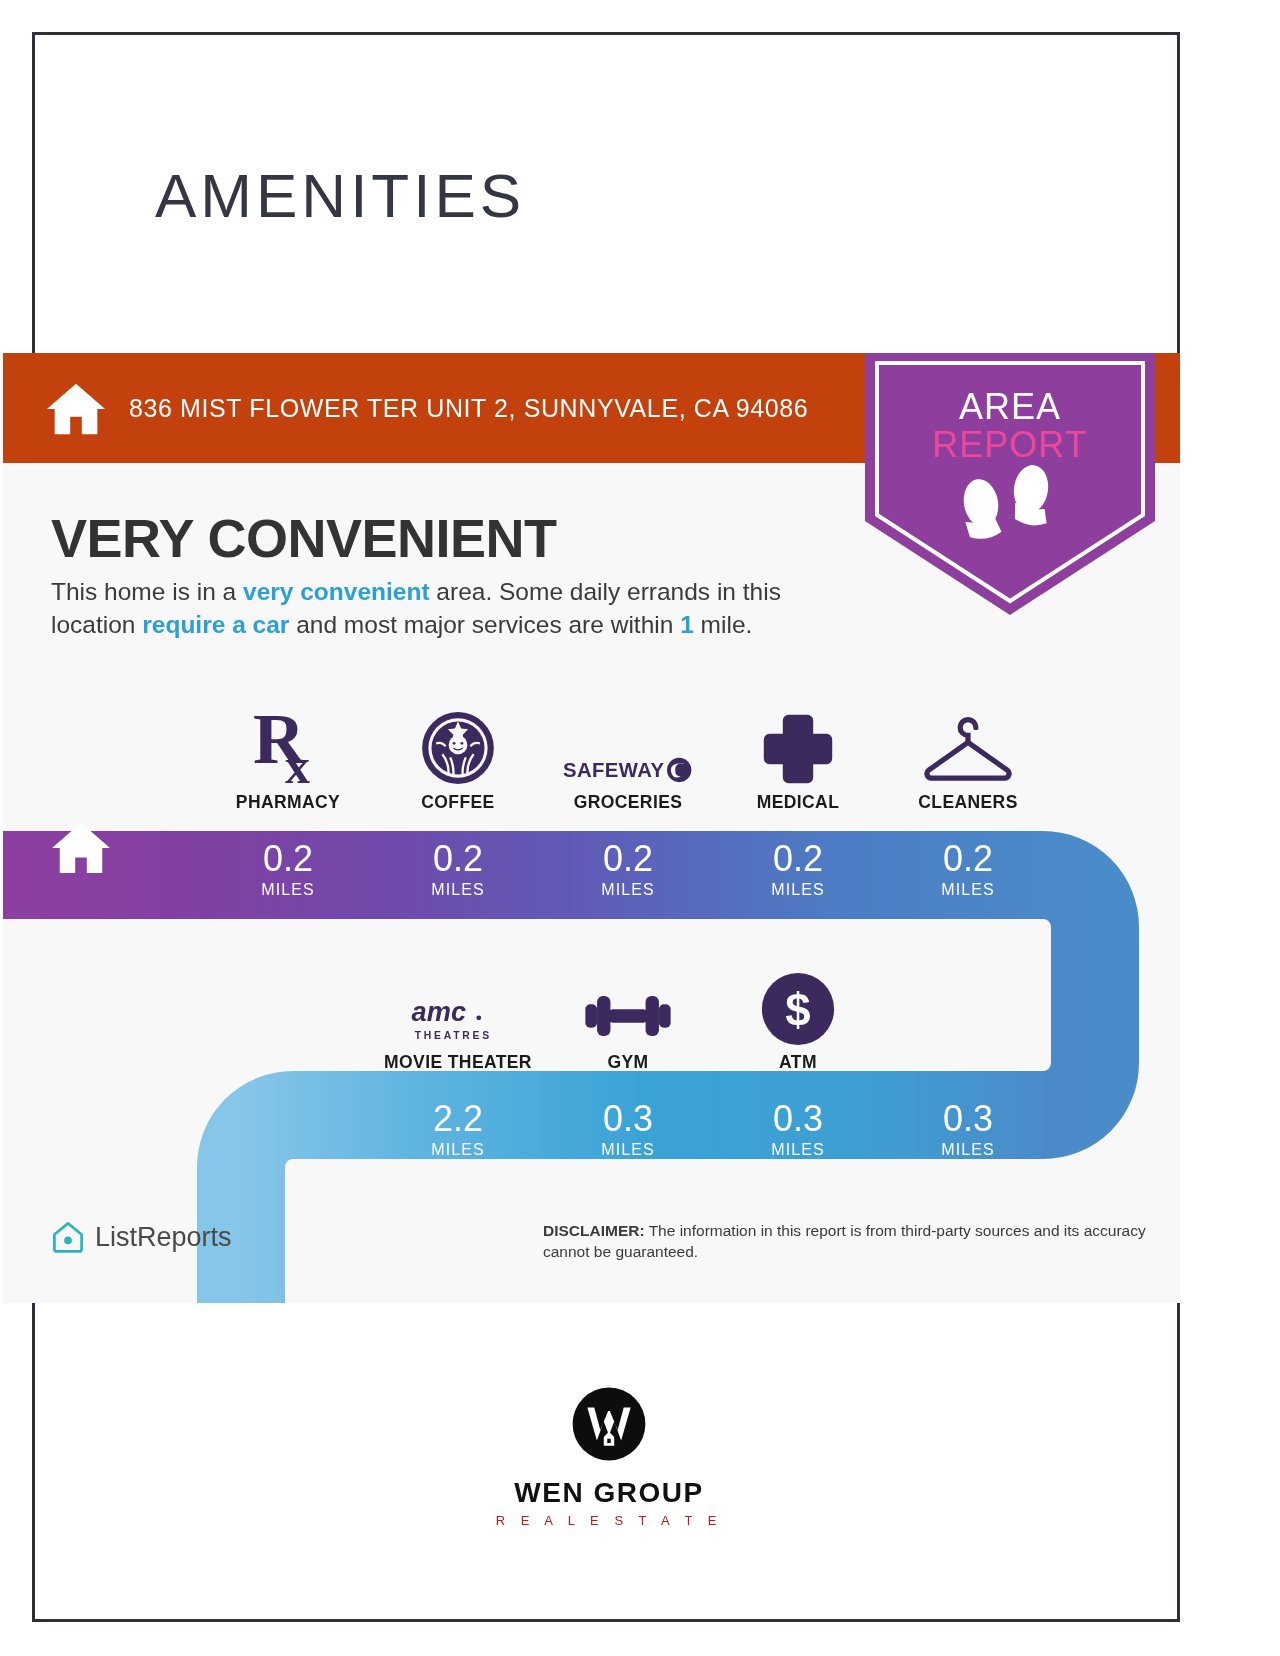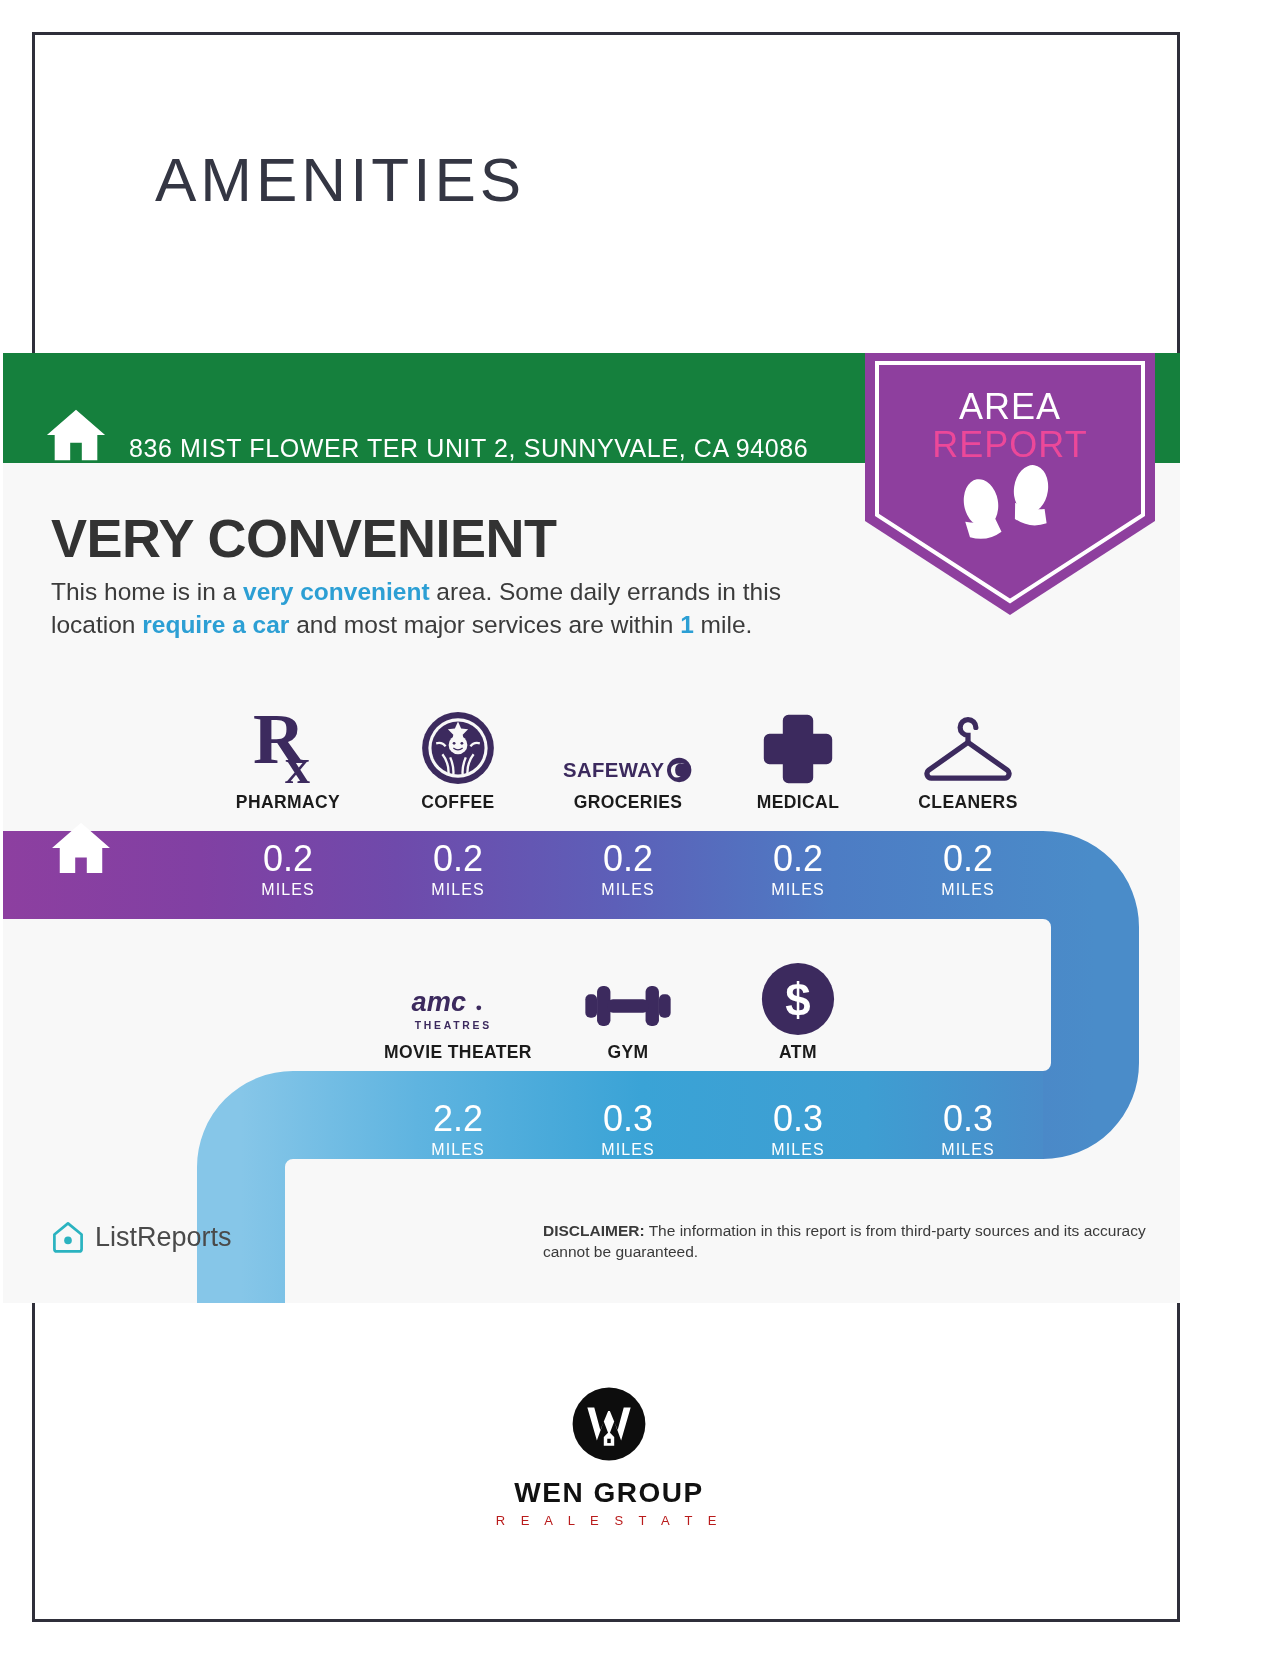--- a/index.html
+++ b/index.html
@@ -1,24 +1,24 @@
 <!DOCTYPE html>
 <html><head>
 <meta charset="utf-8">
 <style>
   html,body{margin:0;padding:0;background:#ffffff;}
   body{width:1280px;height:1656px;position:relative;font-family:"Liberation Sans",sans-serif;overflow:hidden;}
 
   .page-frame{position:absolute;left:32px;top:32px;width:1148px;height:1590px;border:3px solid #2f2f3a;box-sizing:border-box;background:#ffffff;}
 
   
-  .title{position:absolute;left:120px;top:114px;font-size:62px;letter-spacing:4px;color:#343643;font-weight:300;line-height:1;}
-
-  
-  .addr-bar{position:absolute;left:0;top:350px;width:1177px;height:110px;background:#15803d;display:flex;align-items:flex-end;}
+  .title{position:absolute;left:120px;top:130px;font-size:62px;letter-spacing:4px;color:#343643;font-weight:300;line-height:1;}
+
+  
+  .addr-bar{position:absolute;left:0;top:350px;width:1177px;height:110px;background:#c2410c;display:flex;align-items:center;}
   .addr-home{margin-left:42px;width:62px;height:58px;flex:0 0 auto;}
   .addr-text{color:#ffffff;font-size:25px;letter-spacing:.6px;margin-left:22px;white-space:nowrap;}
 
   
   .badge{position:absolute;left:862px;top:350px;width:290px;height:262px;}
   .badge svg{display:block;}
   .badge-t1{position:absolute;left:0;top:36px;width:290px;text-align:center;color:#fff;font-size:36px;letter-spacing:1px;line-height:1.02;}
   .badge-t2{position:absolute;left:0;top:74px;width:290px;text-align:center;color:#ec4899;font-size:36px;letter-spacing:1px;line-height:1.02;}
 
   
@@ -214,21 +214,21 @@
       <div class="dist-cell">
         <div class="dist-num">0.2</div>
         <div class="dist-unit">MILES</div>
       </div>
       <div class="dist-cell">
         <div class="dist-num">0.2</div>
         <div class="dist-unit">MILES</div>
       </div>
     </div>
 
-    <div class="icon-row" style="left:370px;top:482px;">
+    <div class="icon-row" style="left:370px;top:492px;">
       <div class="icon-cell">
         <div class="icon-box">
           <svg width="96" height="52" viewBox="0 0 120 64">
             <text x="2" y="32" font-family="'Liberation Sans',sans-serif" font-size="34" font-weight="bold" fill="#3c2a5e" font-style="italic">amc</text>
             <circle cx="86" cy="28" r="3" fill="#3c2a5e"></circle>
             <text x="6" y="54" font-family="'Liberation Sans',sans-serif" font-size="13" font-weight="bold" letter-spacing="3.4" fill="#3c2a5e">THEATRES</text>
           </svg>
         </div>
         <div class="icon-label">MOVIE THEATER</div>
       </div>

